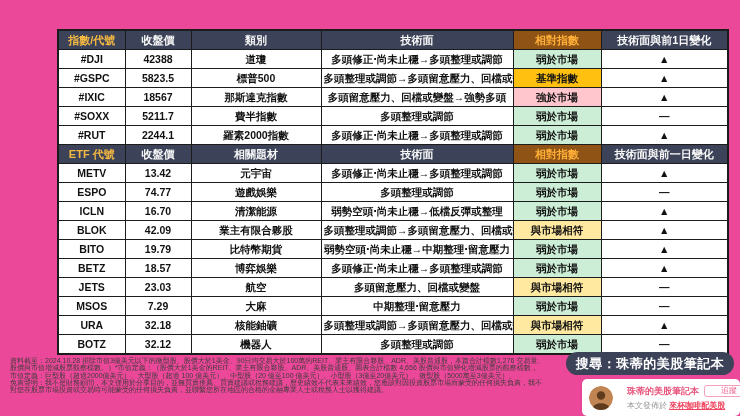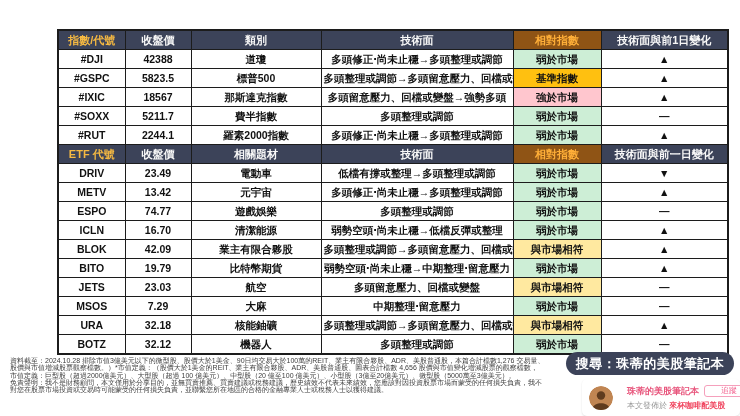--- a/index.html
+++ b/index.html
@@ -2,21 +2,21 @@
 <html><head>
 <meta charset="utf-8">
 <style>
   html,body{margin:0;padding:0;}
   body{
     width:740px;height:416px;
     background:#f4dbbe;
     font-family:"Liberation Sans","DejaVu Sans",sans-serif;
     position:relative;overflow:hidden;
   }
-  .stage{position:absolute;inset:0;background:#ffffff;}
+  .stage{position:absolute;inset:0;background:#ec4899;}
 
   
   table.market{
     position:absolute;left:57px;top:29px;width:670px;
     border-collapse:collapse;table-layout:fixed;
     border:2px solid #1c1c1c;
     background:#ffffff;
   }
   table.market th,table.market td{
     border:1px solid #1c1c1c;
@@ -67,21 +67,21 @@
   }
   .avatar{width:24px;height:24px;border-radius:50%;flex:0 0 auto;overflow:hidden;}
   .pc-right{display:flex;flex-direction:column;gap:2px;min-width:0;}
   .pc-row1{display:flex;align-items:center;gap:5px;}
   .pc-name{font-size:9px;font-weight:bold;color:#e8557c;white-space:nowrap;}
   .follow-btn{
     font-size:8px;color:#f25b8a;border:1px solid #f5a0bc;border-radius:3px;
     padding:0 16px;line-height:10px;background:#fff;white-space:nowrap;cursor:pointer;
   }
   .pc-row2{font-size:8px;color:#9a9a9a;white-space:nowrap;}
-  .pc-site{color:#f0455f;font-weight:bold;}
+  .pc-site{color:#f0455f;font-weight:bold;text-decoration:underline;}
 </style>
 </head>
 <body>
 
 <div class="stage">
 
   <table class="market" aria-label="US market indices and ETF technical summary">
     <colgroup>
       <col style="width:67px">
         <col style="width:66px">
@@ -141,28 +141,20 @@
         </tr>
         <tr class="hdr">
           <th class="hdr-gold">ETF 代號</th>
           <th>收盤價</th>
           <th>相關題材</th>
           <th>技術面</th>
           <th class="hdr-brown">相對指數</th>
           <th>技術面與前一日變化</th>
         </tr>
         <tr>
-          <td>DRIV</td>
-          <td>23.49</td>
-          <td>電動車</td>
-          <td class="tech">低檔有撐或整理→多頭整理或調節</td>
-          <td class="rel rel-weak">弱於市場</td>
-          <td class="chg chg-down">▼</td>
-        </tr>
-        <tr>
           <td>METV</td>
           <td>13.42</td>
           <td>元宇宙</td>
           <td class="tech">多頭修正‧尚未止穩→多頭整理或調節</td>
           <td class="rel rel-weak">弱於市場</td>
           <td class="chg chg-up">▲</td>
         </tr>
         <tr>
           <td>ESPO</td>
           <td>74.77</td>
@@ -185,20 +177,28 @@
           <td>業主有限合夥股</td>
           <td class="tech">多頭整理或調節→多頭留意壓力、回檔或變盤</td>
           <td class="rel rel-match">與市場相符</td>
           <td class="chg chg-up">▲</td>
         </tr>
         <tr>
           <td>BITO</td>
           <td>19.79</td>
           <td>比特幣期貨</td>
           <td class="tech">弱勢空頭‧尚未止穩→中期整理‧留意壓力</td>
+          <td class="rel rel-weak">弱於市場</td>
+          <td class="chg chg-up">▲</td>
+        </tr>
+        <tr>
+          <td>BETZ</td>
+          <td>18.57</td>
+          <td>博弈娛樂</td>
+          <td class="tech">多頭修正‧尚未止穩→多頭整理或調節</td>
           <td class="rel rel-weak">弱於市場</td>
           <td class="chg chg-up">▲</td>
         </tr>
         <tr>
           <td>JETS</td>
           <td>23.03</td>
           <td>航空</td>
           <td class="tech">多頭留意壓力、回檔或變盤</td>
           <td class="rel rel-match">與市場相符</td>
           <td class="chg chg-flat">—</td>

